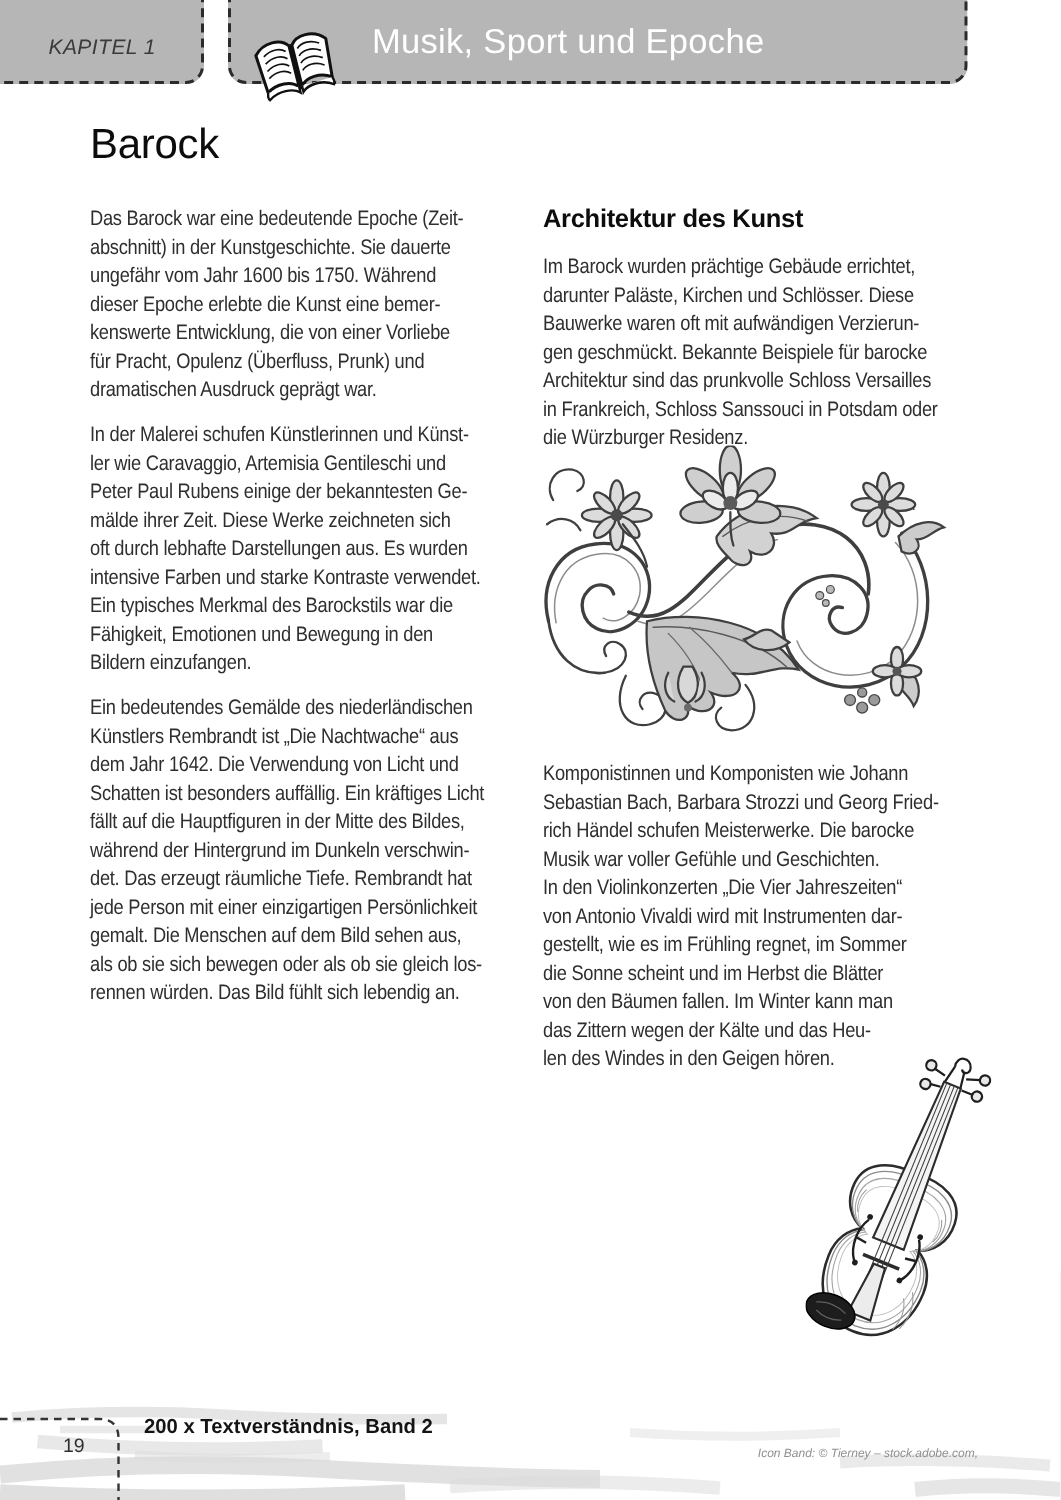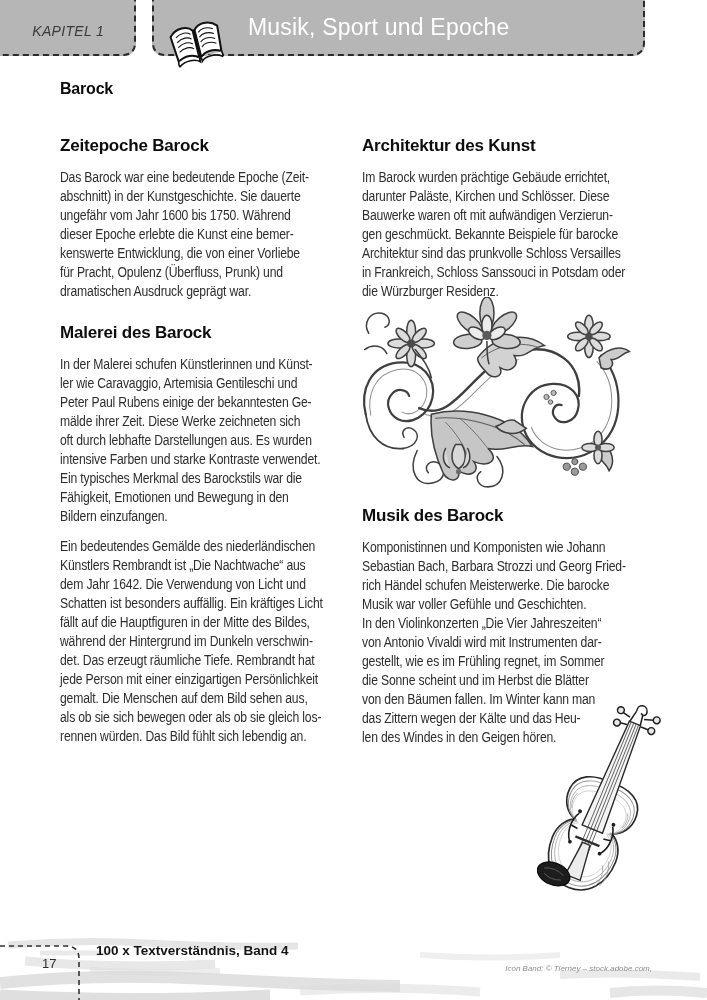--- a/index.html
+++ b/index.html
@@ -22,21 +22,21 @@
   }
   .chapter-title{
     position:absolute; left:94px; bottom:13px;
     font-size:23px; color:#ffffff; letter-spacing:.2px;
   }
   .book-icon{ position:absolute; left:165px; top:16px; z-index:4; }
 
   
   .page-title{
     position:absolute; left:60px; top:80px;
-    font-size:16px; font-weight:700; color:#0c0c0c; letter-spacing:-0.2px;
+    font-size:28px; font-weight:400; color:#0c0c0c; letter-spacing:-0.2px;
   }
   .col{ position:absolute; width:292px; }
   .col-left{ left:60px; top:136px; }
   .col-right-1{ left:362px; top:136px; }
   .col-right-2{ left:362px; top:506px; }
   h2.sec-heading{
     font-size:17px; font-weight:700; color:#0d0d0d;
     line-height:19px; margin:0 0 13px 0; letter-spacing:-0.2px;
   }
   h2.sec-heading.mt{ margin-top:22px; }
@@ -95,29 +95,27 @@
         <path d="M36,22 C39,19 45,18 51,22"></path>
         <path d="M36,27 C39,24 45,23 51,27"></path>
         <path d="M36,32 C39,29 45,28 51,32"></path>
       </g>
     </g>
   </svg>
 
   <div class="page-title">Barock</div>
 
   <div class="col col-left">
-    <h2 class="sec-heading">Zeitepoche Barock</h2>
     <p class="body">Das Barock war eine bedeutende Epoche (Zeit-
 abschnitt) in der Kunstgeschichte. Sie dauerte
 ungefähr vom Jahr 1600 bis 1750. Während
 dieser Epoche erlebte die Kunst eine bemer-
 kenswerte Entwicklung, die von einer Vorliebe
 für Pracht, Opulenz (Überfluss, Prunk) und
 dramatischen Ausdruck geprägt war.</p>
-    <h2 class="sec-heading mt">Malerei des Barock</h2>
     <p class="body">In der Malerei schufen Künstlerinnen und Künst-
 ler wie Caravaggio, Artemisia Gentileschi und
 Peter Paul Rubens einige der bekanntesten Ge-
 mälde ihrer Zeit. Diese Werke zeichneten sich
 oft durch lebhafte Darstellungen aus. Es wurden
 intensive Farben und starke Kontraste verwendet.
 Ein typisches Merkmal des Barockstils war die
 Fähigkeit, Emotionen und Bewegung in den
 Bildern einzufangen.</p>
     <p class="body">Ein bedeutendes Gemälde des niederländischen
@@ -242,21 +240,20 @@
 
       <g fill="#b9b9b9" stroke="#4a4a4a" stroke-width="0.8">
         <circle cx="186" cy="99" r="2.6"></circle>
           <circle cx="193" cy="95" r="2.6"></circle>
           <circle cx="190" cy="104" r="2.2"></circle>
       </g>
     </g>
   </svg>
 
   <div class="col col-right-2">
-    <h2 class="sec-heading">Musik des Barock</h2>
     <p class="body">Komponistinnen und Komponisten wie Johann
 Sebastian Bach, Barbara Strozzi und Georg Fried-
 rich Händel schufen Meisterwerke. Die barocke
 Musik war voller Gefühle und Geschichten.
 In den Violinkonzerten „Die Vier Jahreszeiten“
 von Antonio Vivaldi wird mit Instrumenten dar-
 gestellt, wie es im Frühling regnet, im Sommer
 die Sonne scheint und im Herbst die Blätter
 von den Bäumen fallen. Im Winter kann man
 das Zittern wegen der Kälte und das Heu-
@@ -332,24 +329,24 @@
       <path d="M610,68 q45,-5 97,0" stroke-width="10" opacity="0.7"></path>
       <path d="M40,28 h70" stroke-width="5" opacity="0.6"></path>
       <path d="M90,45 q60,4 130,1" stroke-width="6" opacity="0.5"></path>
     </g>
   </svg>
 
   <svg class="footer-corner" width="90" height="60" viewBox="0 0 90 60">
     <path d="M0,4 H66 Q79,4 79,17 V60" fill="none" stroke="#333" stroke-width="1.6" stroke-dasharray="5 4"></path>
   </svg>
 
-  <div class="page-number">17</div>
+  <div class="page-number">19</div>
 
   <div class="series-block">
-    <div class="volume-title">100 x Textverständnis, Band 4</div>
+    <div class="volume-title">200 x Textverständnis, Band 2</div>
   </div>
 
   <div class="credits">
     <div class="it">Icon Band: © Tierney – stock.adobe.com,</div>
     <div class="it">Ornament: © HiSunnySky – Shutterstock.com, Violine: © SuperArtWorks – Shutterstock.com</div>
     
   </div>
 
 </div>
 

